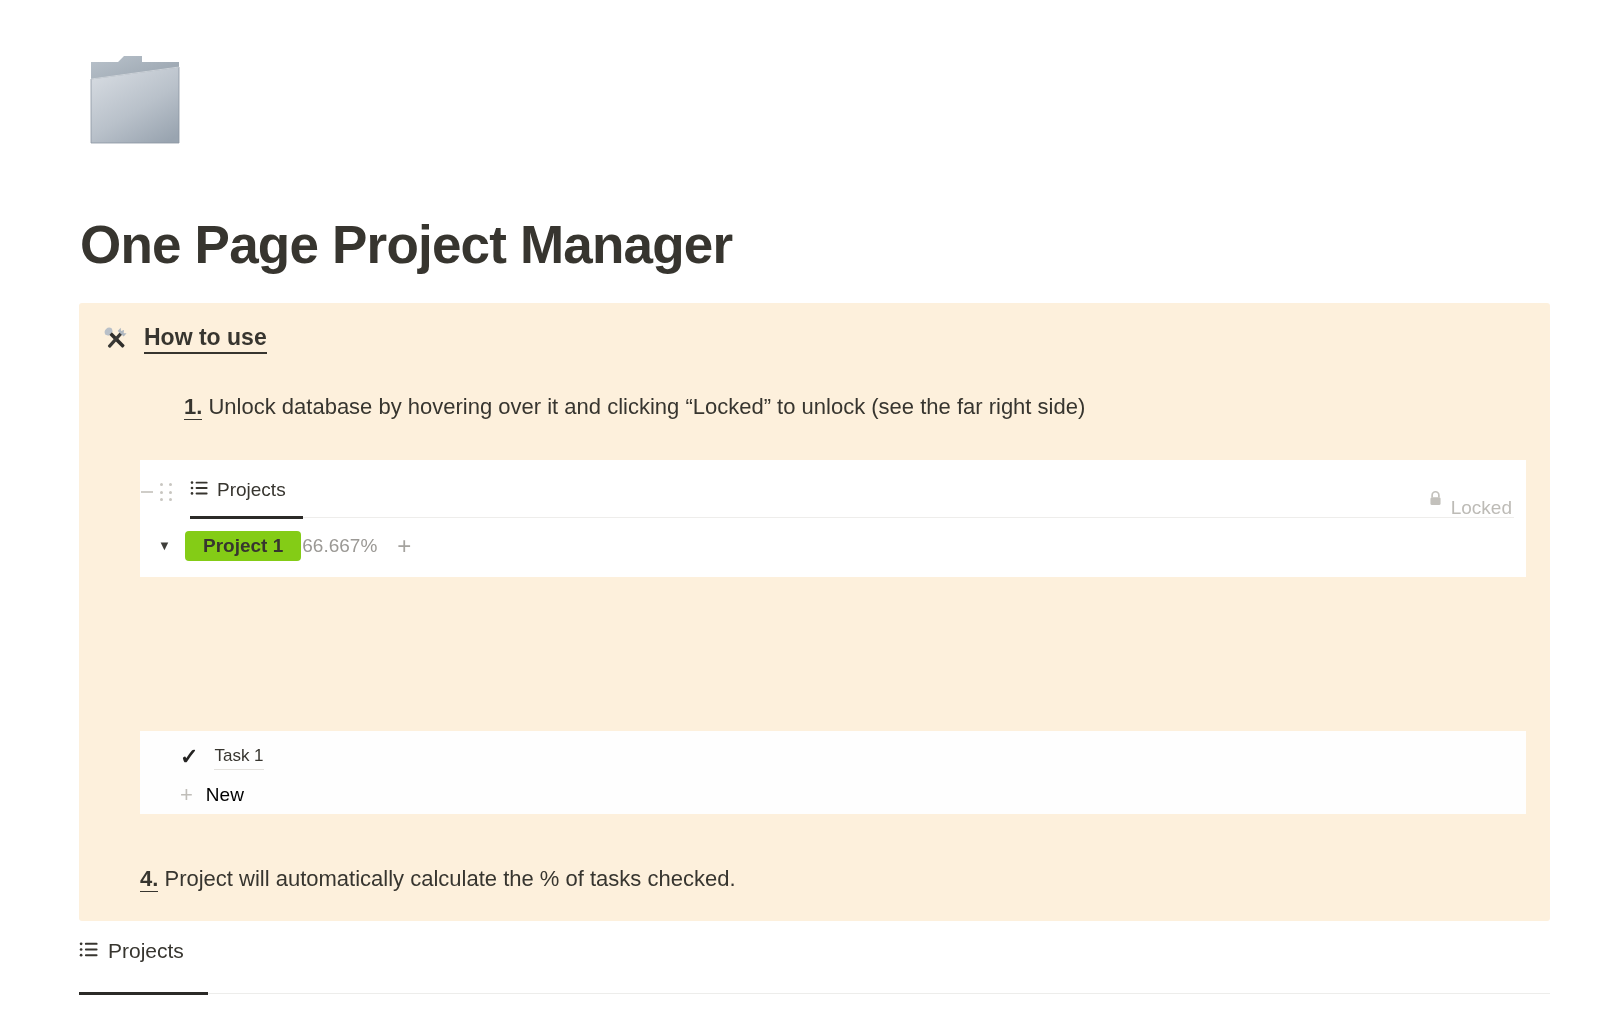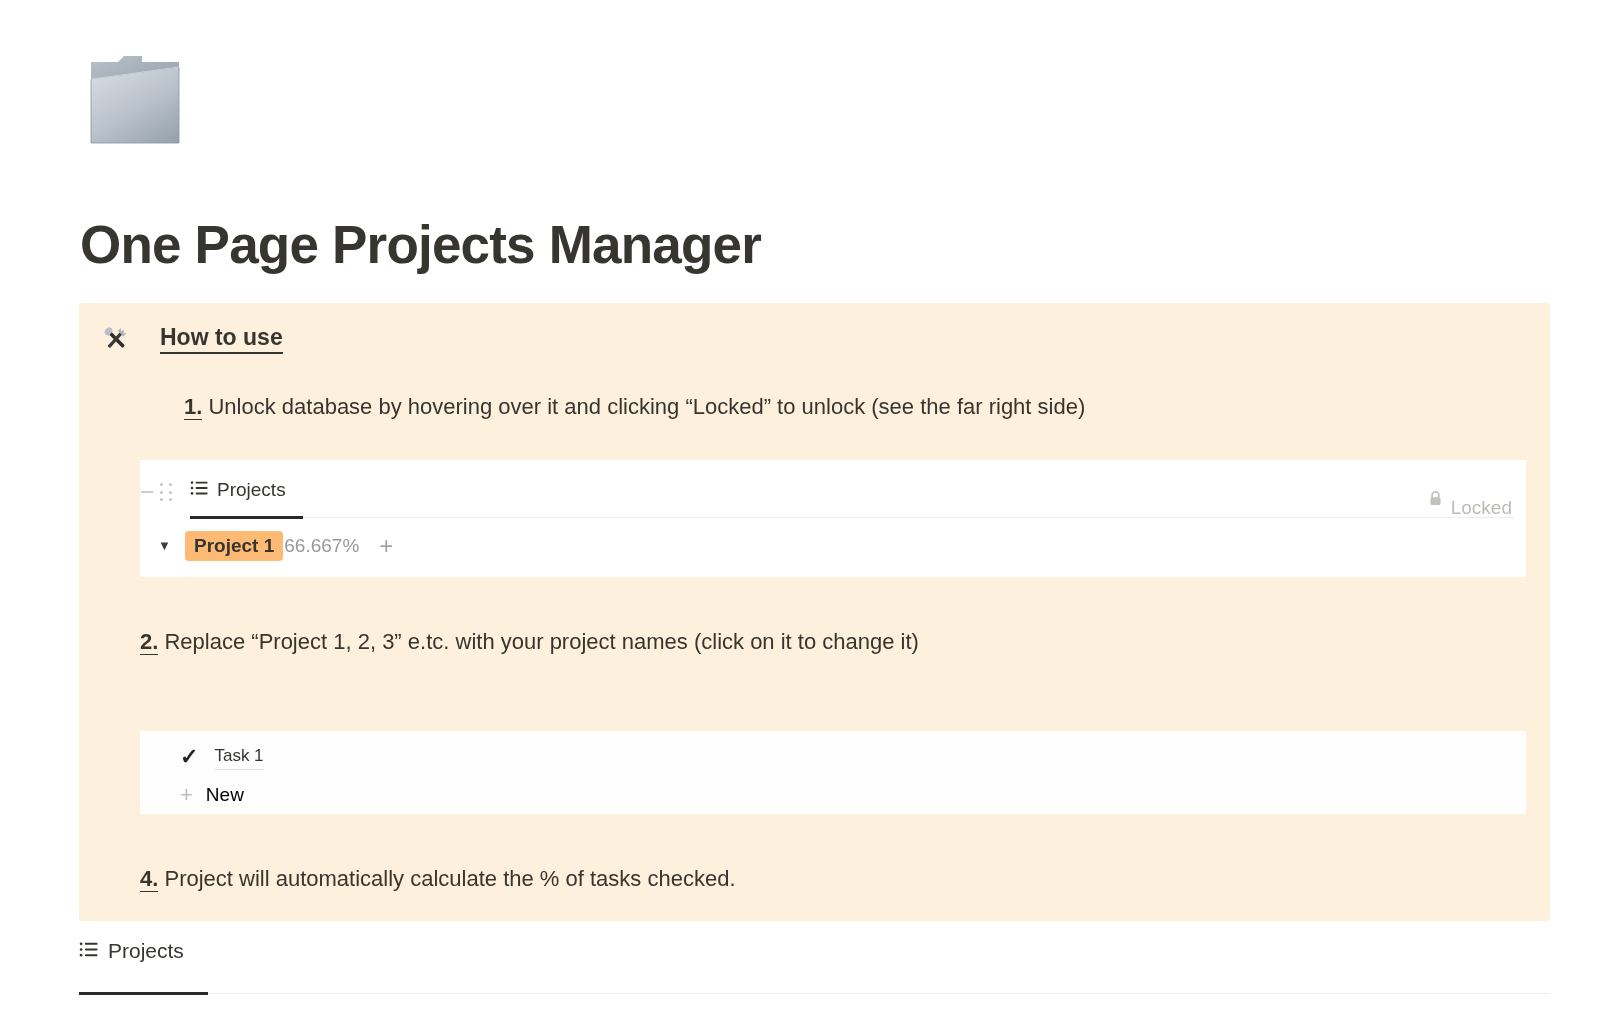--- a/index.html
+++ b/index.html
@@ -51,21 +51,21 @@
     background: #fdf0dc;
     border-radius: 3px;
   }
 
   .callout-header {
     position: absolute;
     left: 22px;
     top: 20px;
     display: flex;
     align-items: center;
-    gap: 29px;
+    gap: 13px;
   }
 
   .tool-emoji {
     width: 30px;
     height: 30px;
     display: block;
   }
 
   .callout-title {
     font-size: 23px;
@@ -199,23 +199,23 @@
 
   .db-toggle {
     width: 22px;
     font-size: 13px;
     color: #3f3e3b;
     line-height: 22px;
     text-align: left;
   }
 
   .db-pill {
-    background: #fdba74;
+    background: #84cc16;
     border-radius: 4px;
-    padding: 3px 9px;
+    padding: 3px 18px;
     font-size: 19px;
     font-weight: 700;
     color: #37352f;
     line-height: 24px;
     margin-left: 5px;
   }
 
   .db-percent {
     font-size: 19px;
     color: #9b9995;
@@ -341,21 +341,21 @@
           <stop offset="55%" stop-color="#b9c1ca"></stop>
           <stop offset="100%" stop-color="#99a4b0"></stop>
         </linearGradient>
       </defs>
       <path d="M5 14 L32 14 L38 8 L56 8 L56 14 L93 14 L93 95 L5 95 Z" fill="url(#backGrad)"></path>
       <path d="M5 31 L93 19 L93 95 L5 95 Z" fill="url(#frontGrad)" stroke="#8b95a1" stroke-width="0.8"></path>
       <path d="M5 31 L93 19" stroke="#e3e7eb" stroke-width="1.2" fill="none" opacity="0.7"></path>
     </svg>
   </div>
 
-  <h1 class="page-title">One Page Projects Manager</h1>
+  <h1 class="page-title">One Page Project Manager</h1>
 
   <div class="callout">
 
     <div class="callout-header">
       <span class="tool-emoji">
         <svg viewBox="0 0 30 30" width="30" height="30" aria-hidden="true">
           <g transform="rotate(-45 15 15)">
             <rect x="13.2" y="4" width="3.6" height="22" rx="1.2" fill="#2f2e2b"></rect>
             <path d="M10.5 4.6 a4.6 4.6 0 0 1 9 0 l-1.6 2.8 h-5.8 Z" fill="#b9c0c8"></path>
           </g>
@@ -415,23 +415,20 @@
       </div>
 
       <div class="db-row">
         <span class="db-toggle">▼</span>
         <span class="db-pill">Project 1</span>
         <span class="db-percent">66.667%</span>
         <span class="db-plus">+</span>
       </div>
     </div>
 
-    <div class="step step-2">
-      <span class="step-num">2.</span><span> Replace “Project 1, 2, 3” e.tc. with your project names (click on it to change it)</span>
-    </div>
 
 
     <div class="task-block">
       <div class="task-row">
         <span class="task-check">✓</span>
         <span class="task-label">Task 1</span>
       </div>
       <div class="task-new">
         <span class="task-new-plus">+</span>
         <span class="task-new-label">New</span>

